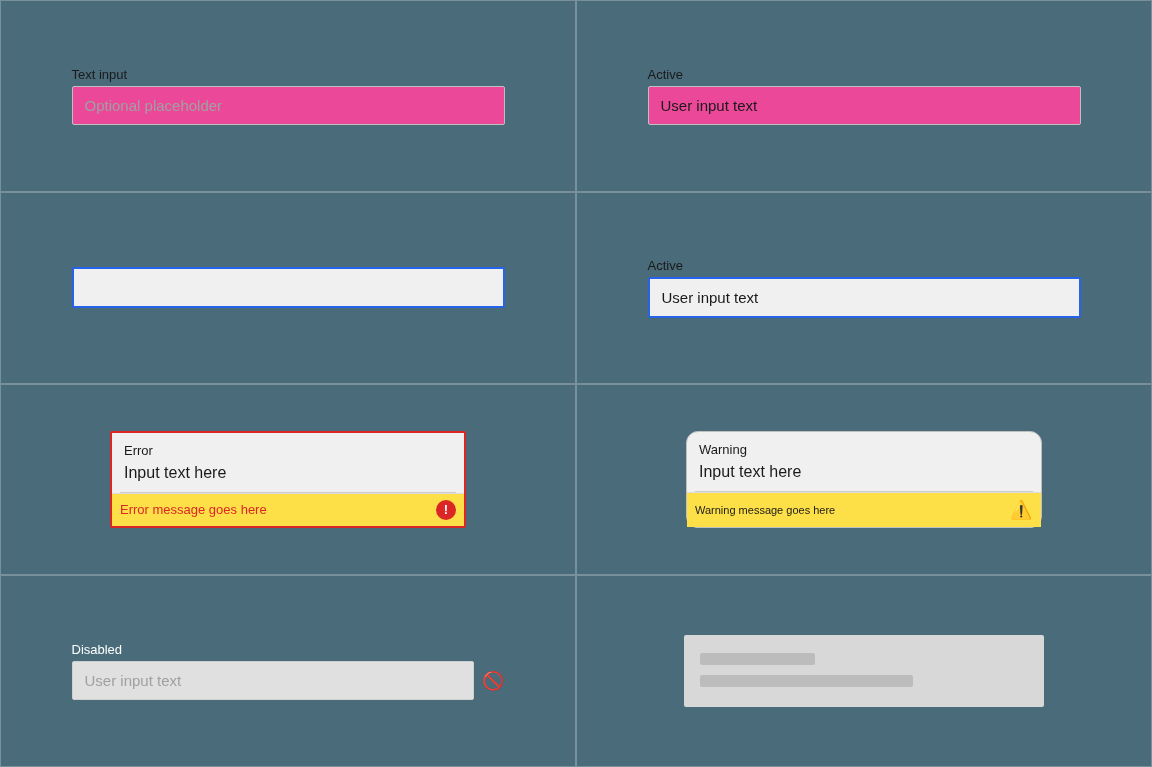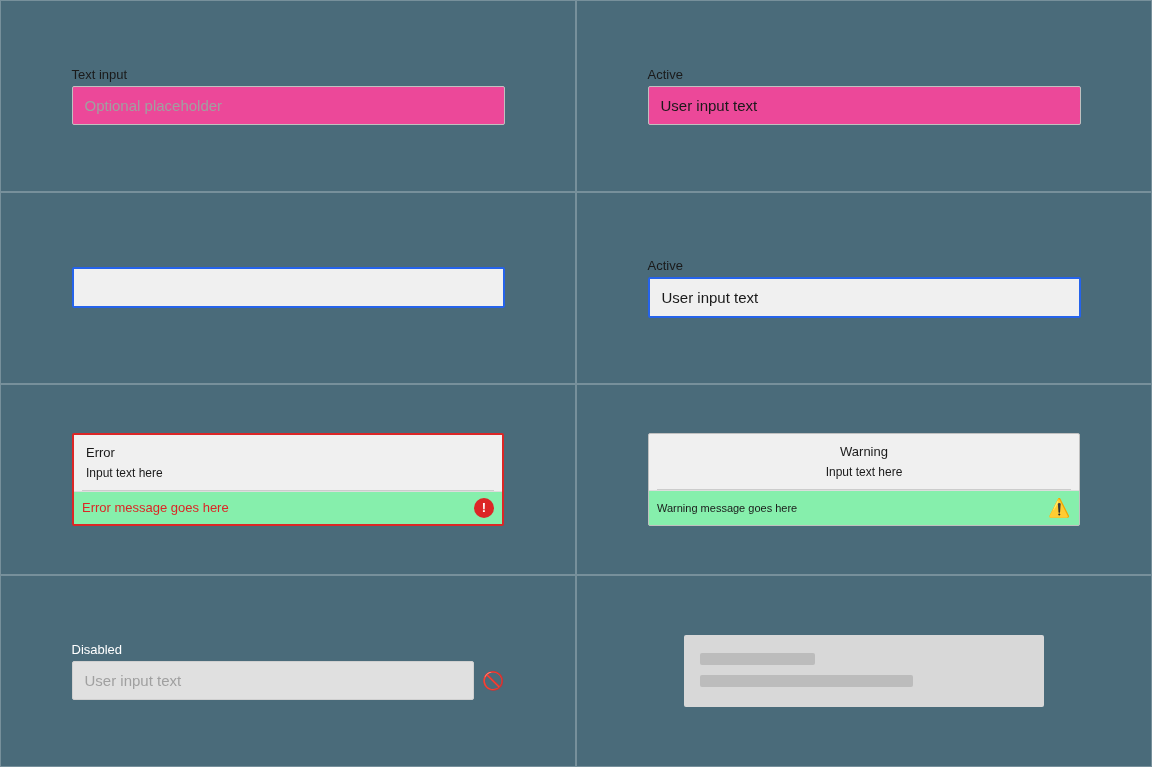--- a/index.html
+++ b/index.html
@@ -99,21 +99,21 @@
       margin-bottom: 0;
       width: 60%;
     }
 
     
     .message-area {
       display: flex;
       align-items: center;
       justify-content: space-between;
       padding: 6px 8px;
-      background-color: #86efac;
+      background-color: #fde047;
       border-top: 1px solid #ddd;
     }
 
     .error-message {
       font-size: 13px;
       color: #dc2626;
     }
 
     .warning-message {
       font-size: 11px;
@@ -135,43 +135,42 @@
     }
 
     .warning-icon {
       font-size: 18px;
       flex-shrink: 0;
     }
 
     
     .state-box {
       background-color: #f0f0f0;
-      width: 432px;
+      width: 356px;
     }
 
     .state-box.error-box {
       border: 2px solid #dc2626;
       border-radius: 2px;
     }
 
     .state-box.warning-box {
       border: 1px solid #c0c0c0;
-      border-radius: 2px;
-      text-align: center;
+      border-radius: 12px;
     }
 
     .state-box-header {
       padding: 10px 12px 4px;
       font-size: 13px;
       color: #1a1a1a;
     }
 
     .state-box-value {
       padding: 2px 12px 10px;
-      font-size: 12px;
+      font-size: 16px;
       font-weight: 500;
       color: #1a1a1a;
     }
 
     .state-box-divider {
       height: 1px;
       background-color: #ccc;
       margin: 0 8px;
     }
 

